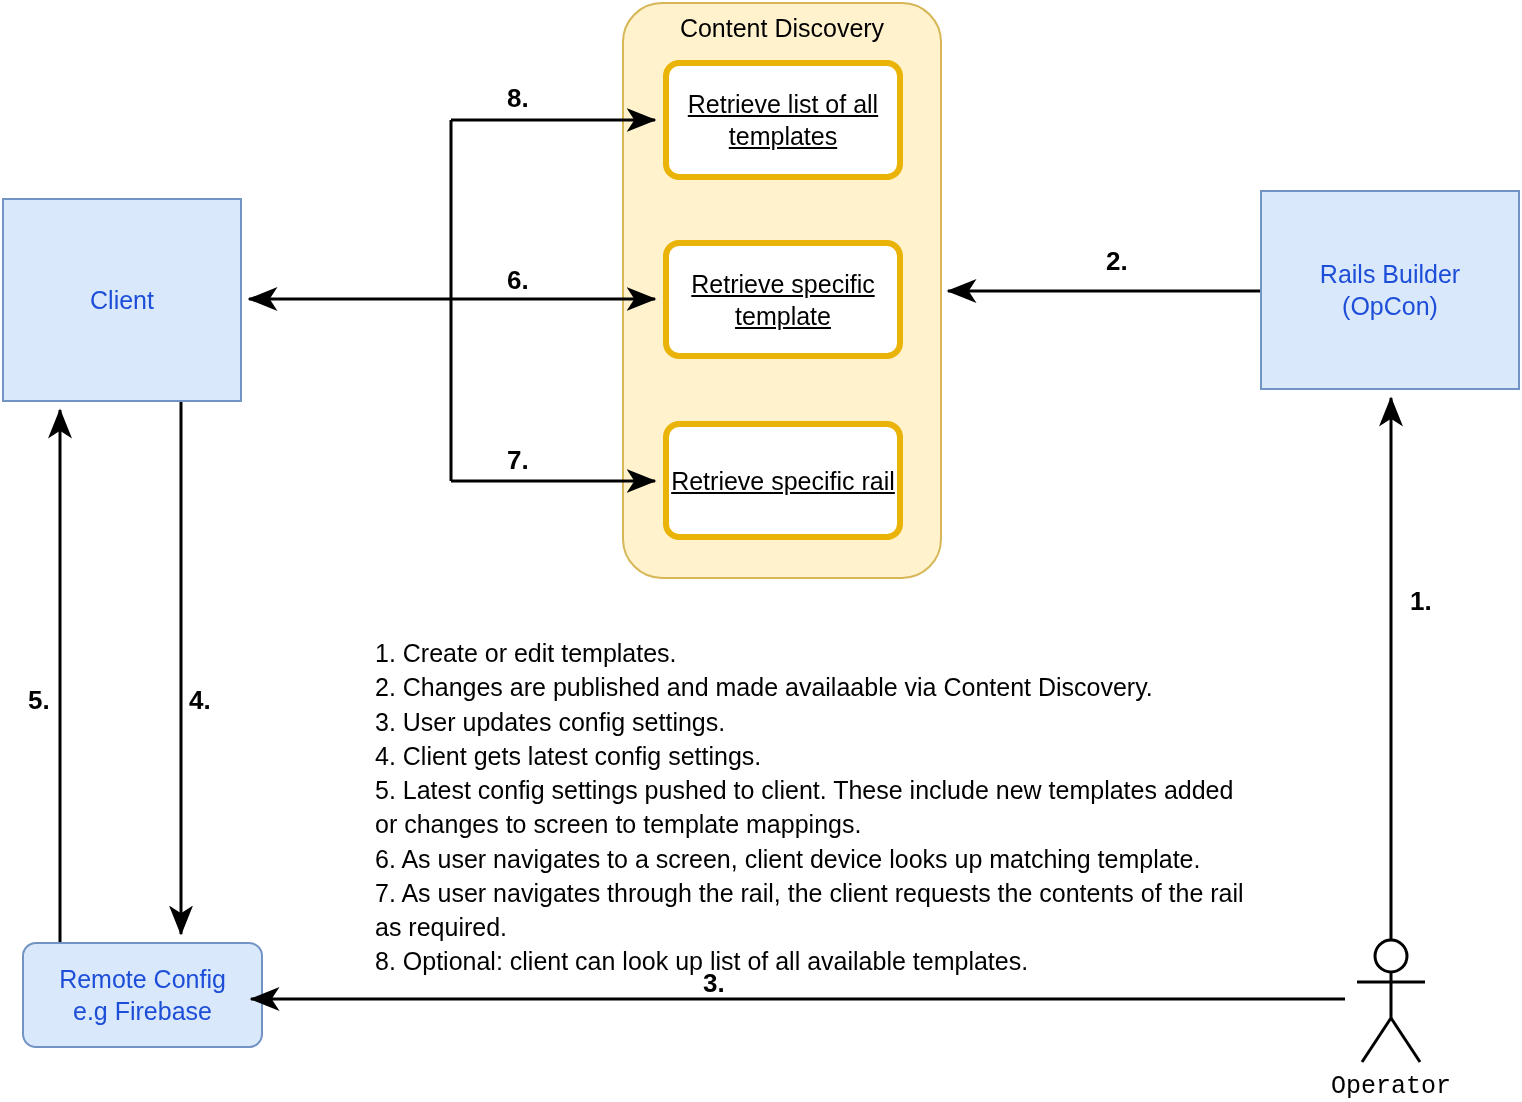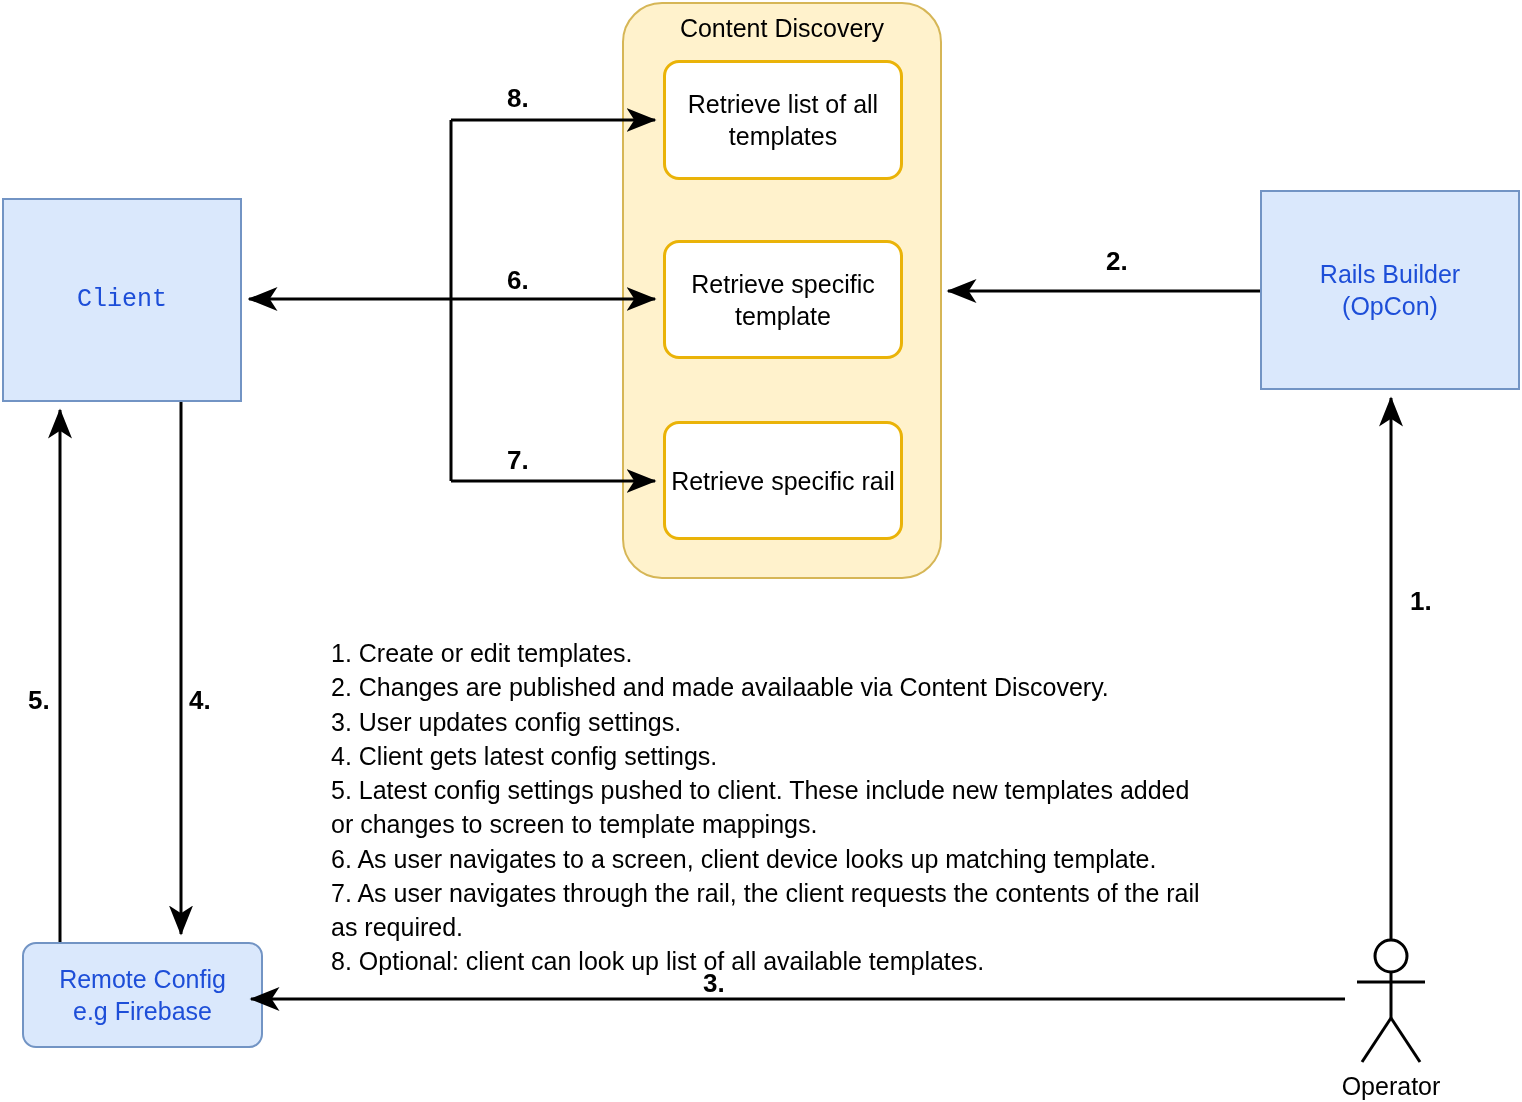--- a/index.html
+++ b/index.html
@@ -47,50 +47,53 @@
     position: absolute;
     width: 100%;
     text-align: center;
     font-size: 25px;
     color: #000000;
   }
   .white-box {
     position: absolute;
     box-sizing: border-box;
     background: #ffffff;
-    border: 3px solid #eab308;
+    border: 6px solid #eab308;
     border-radius: 16px;
     display: flex;
     align-items: center;
     justify-content: center;
     text-align: center;
     font-size: 25px;
     line-height: 1.28;
     color: #000000;
+    text-decoration: underline;
   }
   .step-label {
     position: absolute;
     font-size: 26px;
     font-weight: bold;
     color: #000000;
     white-space: nowrap;
   }
   .legend {
     position: absolute;
     font-size: 25px;
     line-height: 1.37;
     color: #000000;
     white-space: pre-wrap;
+    margin-left: 44px;
   }
   .actor-label {
     position: absolute;
     font-size: 25px;
     color: #000000;
     white-space: nowrap;
     text-align: center;
+    font-family: Liberation Mono, monospace;
   }
   svg.overlay {
     position: absolute;
     left: 0;
     top: 0;
     width: 1522px;
     height: 1102px;
     pointer-events: none;
   }
 </style>
@@ -103,21 +106,21 @@
   <div class="group-title" style="left:622px; top:14px; width:320px;">Content Discovery</div>
 
   <div class="white-box" style="left: 663px; top: 60px; width: 240px; height: 120px; white-space: pre-line;">Retrieve list of all
 templates</div>
 
   <div class="white-box" style="left: 663px; top: 240px; width: 240px; height: 119px; white-space: pre-line;">Retrieve specific
 template</div>
 
   <div class="white-box" style="left:663px; top:421px; width:240px; height:119px;">Retrieve specific rail</div>
 
-  <div class="node blue-box" style="left:2px; top:198px; width:240px; height:204px;font-family:Liberation Mono, monospace;">Client</div>
+  <div class="node blue-box" style="left:2px; top:198px; width:240px; height:204px;">Client</div>
 
   <div class="node blue-box" style="left:1260px; top:190px; width:260px; height:200px; white-space:pre-line;">Rails Builder
 (OpCon)</div>
 
   <div class="node blue-box rounded" style="left:2px; top:942px; width:241px; height:106px; white-space:pre-line;margin-left:20px;">Remote Config
 e.g Firebase</div>
 
   <svg class="overlay" viewBox="0 0 1522 1102">
     <defs>
       <marker id="arrowend" markerWidth="12" markerHeight="12" refX="9.5" refY="4" orient="auto" markerUnits="strokeWidth">

